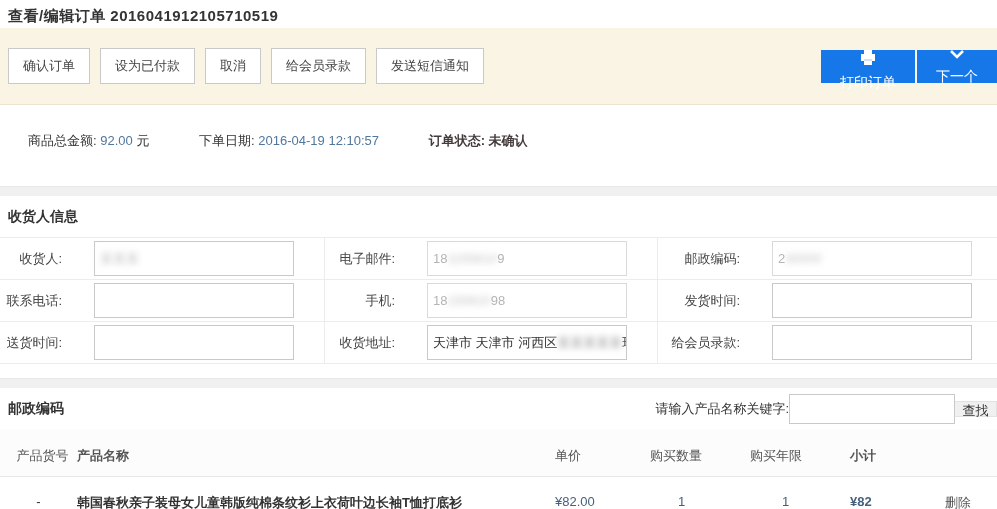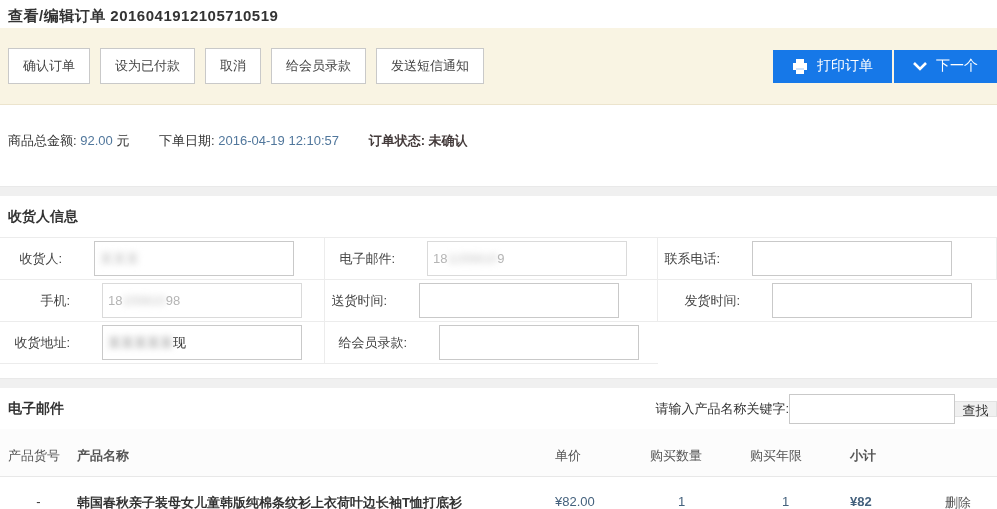--- a/index.html
+++ b/index.html
@@ -8,25 +8,25 @@
   
   .titlebar { height:28px; padding:7px 8px 0; background:#fff;border-radius:10px; }
   .titlebar h1 { font-size:15px; font-weight:bold; color:#333; letter-spacing:.5px; }
   
   .toolbar { height:77px; background:#f9f4e3; border-bottom:1px solid #ece4cd;
     display:flex; align-items:center; padding-left:8px; }
   .btn-white { background:#fff; border:1px solid #c9c9c9; color:#444; font-size:13px;
     padding:8px 14px; margin-right:10px; cursor:pointer; font-family:inherit; }
   .blue-group { margin-left:auto; display:flex; gap:2px; }
   .btn-blue { background:#1678e8; border:none; color:#fff; font-size:14px; height:33px;
-    padding:0 19px; display:flex; align-items:center; gap:9px; cursor:pointer; font-family:inherit; }
+    padding:0 19px; display:flex; align-items:center; gap:9px; cursor:pointer; font-family:inherit;flex-direction:column; }
   .btn-blue svg { display:block; }
   
   .summary { padding:27px 8px 0; font-size:13px; color:#333; }
-  .summary .grp { margin-right:26px; }
+  .summary .grp { margin-right:26px;margin-left:20px; }
   .summary .val { color:#51779c; }
   .summary .status { font-weight:bold; color:#443b3b; }
   .summary .status-lbl { font-weight:bold; color:#443b3b; }
   
   .strip { height:10px; background:#f0f0f0; border-top:1px solid #e9e9e9; }
   .strip.first { margin-top:36px; }
   .strip.second { margin-top:14px; }
   .sec-head { padding:12px 8px 11px; font-size:14px; font-weight:bold; color:#333; }
   
   .form-grid { display:grid; grid-template-columns:325px 333px 1fr; border-top:1px solid #ececec; }
@@ -49,21 +49,21 @@
   .search { margin-left:auto; display:flex; align-items:center; }
   .search .s-lbl { font-size:13px; color:#333; margin-right:0; }
   .search-input { width:166px; height:30px; border:1px solid #c9c9c9; background:#fff; }
   .btn-find { width:42px; height:16px; background:#f0f0f0; border:1px solid #e2e2e2;
     border-left:none; font-size:13px; color:#333; cursor:pointer; font-family:inherit; }
   
   .tbl { width:100%; font-size:13px; }
   .t-row { display:flex; align-items:flex-start; }
   .t-head { padding:18px 0 11px; border-bottom:1px solid #e8e8e8; color:#555; background:#fcfcfc; }
   .t-body { padding:17px 0 10px; color:#333; background:#fff; }
-  .col-sku { width:77px; padding-left:8px; }
+  .col-sku { width:77px; padding-left:8px;text-align:center; }
   .t-body .col-sku { text-align:center; padding-left:0; width:77px; }
   .col-name { flex:1; padding-right:10px;font-weight:bold; }
   .col-price { width:95px; }
   .col-qty { width:100px; padding-left:28px; }
   .col-years { width:100px; padding-left:32px; }
   .col-sub { width:95px;font-weight:bold; }
   .col-act { width:52px; }
   .t-head .col-qty, .t-head .col-years { padding-left:0; }
   .num { color:#44617d; }
   .name-link { color:#333; text-decoration:none; cursor:pointer; }
@@ -135,74 +135,83 @@
     </div>
   </div>
   <div class="cell c2">
     <span class="lbl">电子邮件:</span>
     <div class="input-box ro">
       <span>18</span>
       <span class="blurred">1155610</span>
       <span>9</span>
     </div>
   </div>
+  <div class="cell c3">
+    <span class="lbl">邮政编码:</span>
+    <div class="input-box ro">
+      <span>2</span>
+      <span class="blurred">30000</span>
+      <span></span>
+    </div>
+  </div>
 
   <div class="cell c1">
     <span class="lbl">联系电话:</span>
     <div class="input-box">
       <span></span>
       <span class="blurred"></span>
       <span></span>
     </div>
   </div>
   <div class="cell c2">
     <span class="lbl">手机:</span>
     <div class="input-box ro">
       <span>18</span>
       <span class="blurred">155610</span>
       <span>98</span>
     </div>
   </div>
+  <div class="cell c3">
+    <span class="lbl">发货时间:</span>
+    <div class="input-box">
+      <span></span>
+      <span class="blurred"></span>
+      <span></span>
+    </div>
+  </div>
+
   <div class="cell c1">
     <span class="lbl">送货时间:</span>
     <div class="input-box">
       <span></span>
       <span class="blurred"></span>
       <span></span>
     </div>
   </div>
-
-  <div class="cell c3">
-    <span class="lbl">发货时间:</span>
-    <div class="input-box">
-      <span></span>
-      <span class="blurred"></span>
-      <span></span>
-    </div>
-  </div>
   <div class="cell c2">
     <span class="lbl">收货地址:</span>
     <div class="input-box">
+      <span>天津市 天津市 河西区</span>
       <span class="blurred dark">某某某某某</span>
       <span>现</span>
     </div>
   </div>
   <div class="cell c3">
     <span class="lbl">给会员录款:</span>
     <div class="input-box">
       <span></span>
       <span class="blurred"></span>
       <span></span>
     </div>
   </div>
 </div>
 
 <div class="strip second"></div>
 <div class="prod-head">
-  <span class="sec-title">电子邮件</span>
+  <span class="sec-title">邮政编码</span>
   <div class="search">
     <span class="s-lbl">请输入产品名称关键字:</span>
     <input class="search-input" value="" style="">
     <button class="btn-find">查找</button>
   </div>
 </div>
 
 <div class="tbl">
   <div class="t-row t-head">
     <span class="col-sku">产品货号</span>

